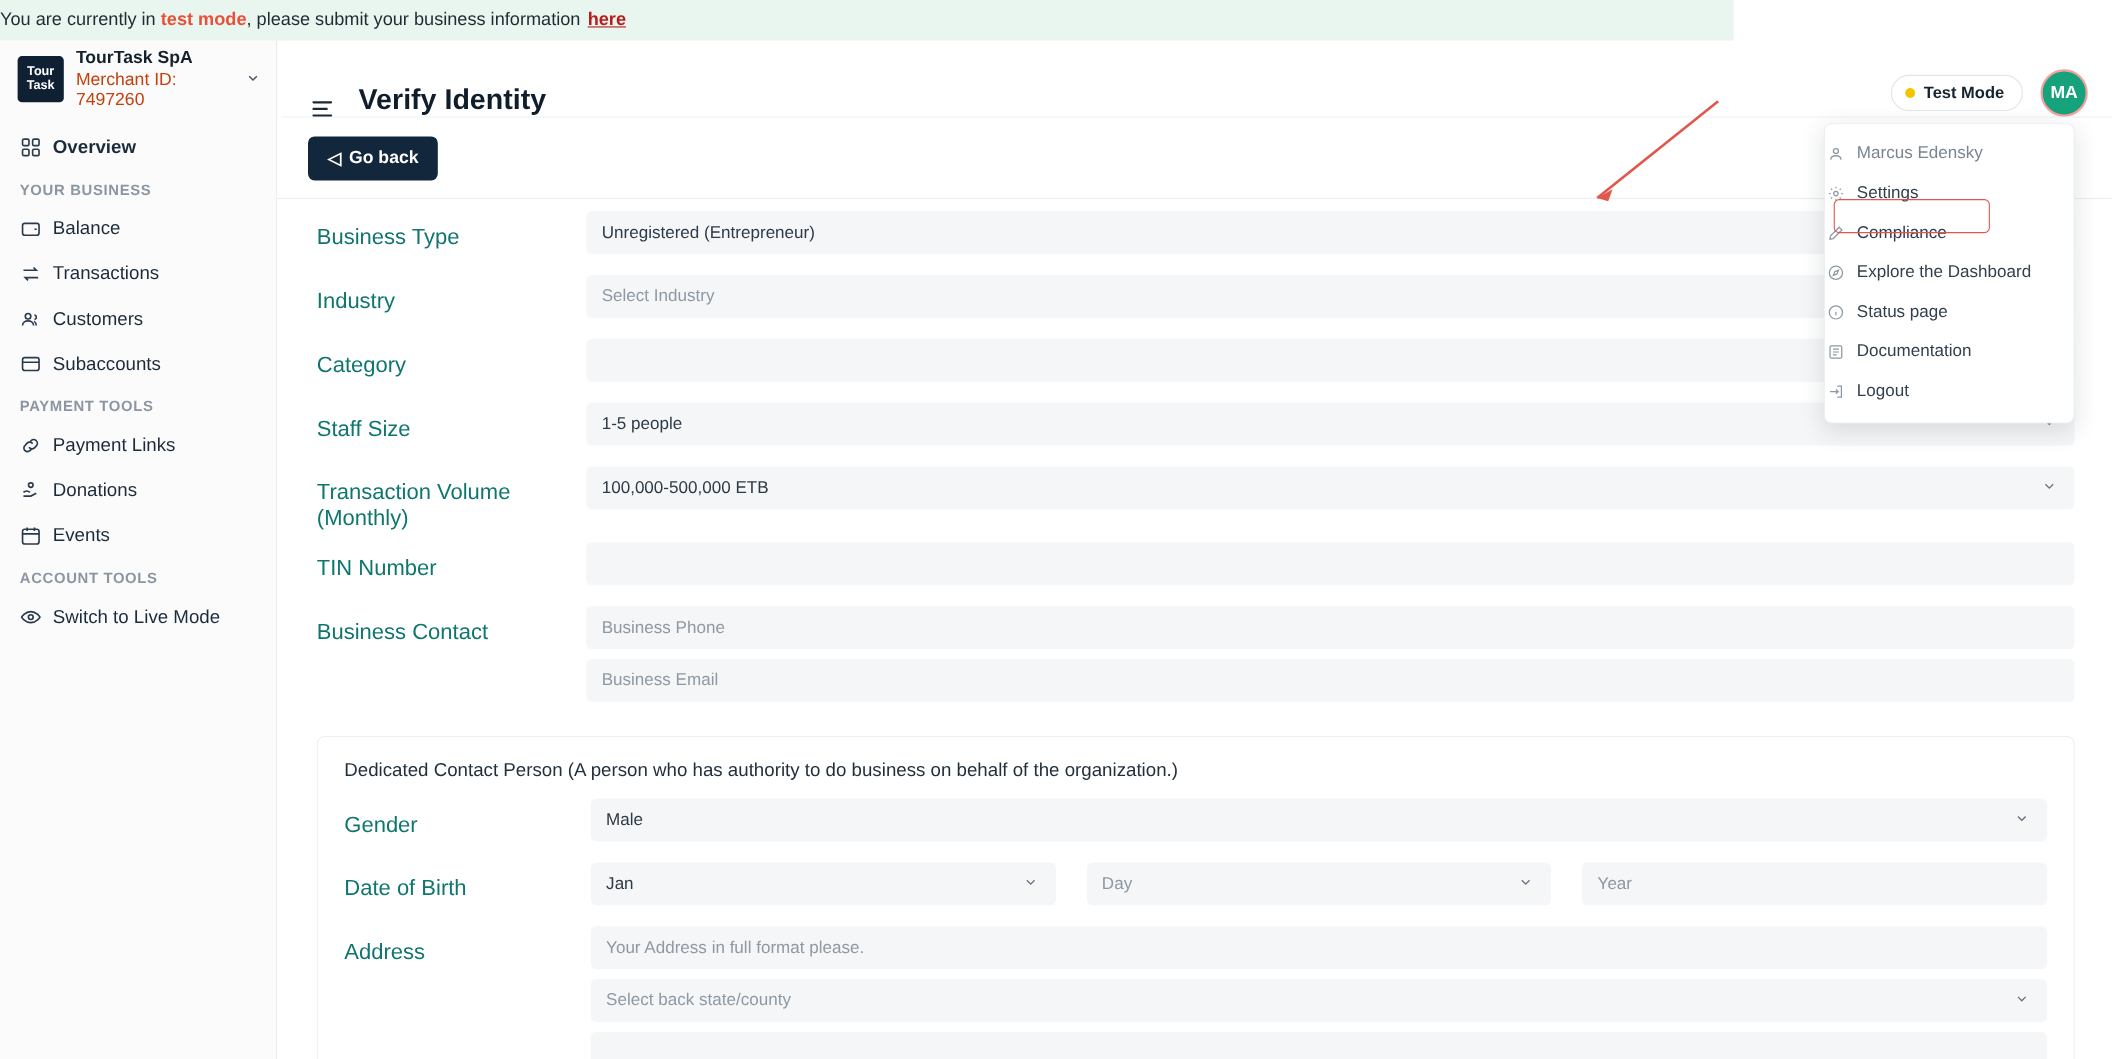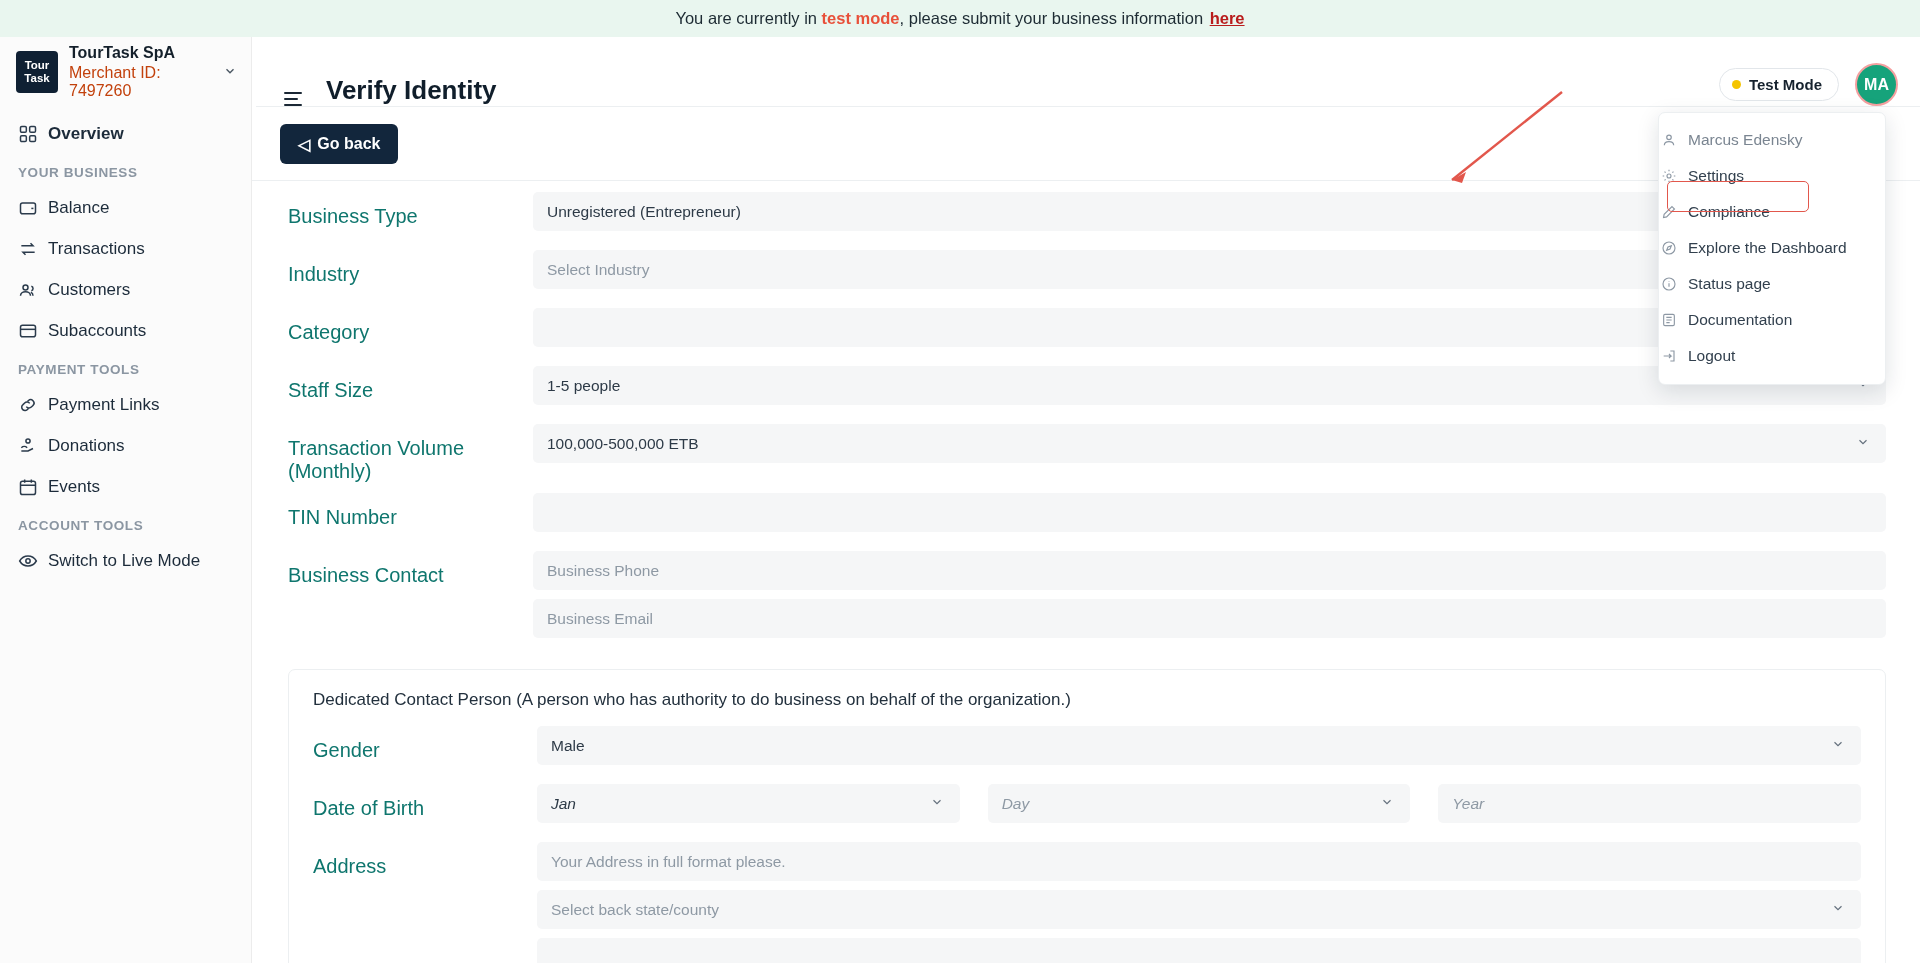--- a/index.html
+++ b/index.html
@@ -6,23 +6,23 @@
   html, body {
     width: 1920px; height: 963px;
     font-family: "Liberation Sans", sans-serif;
     background: #ffffff;
     overflow: hidden;
   }
   body { position: relative; }
 
   
   .banner {
-    position: absolute; top: 0; left: 0; width: 1920px; height: 37px;
+    position: absolute; top: 0; left: 0; width: 1576px; height: 37px;
     background: #e9f6ef;
-    display: flex; align-items: center; justify-content: center;
+    display: flex; align-items: center; 
     font-size: 16.5px; color: #1d2b33;
   }
   .banner .mode { color: #e8503a; font-weight: 700; }
   .banner .here { color: #b91c1c; font-weight: 700; text-decoration: underline; margin-left: 2px; }
   .banner span { white-space: pre; }
 
   
   .sidebar {
     position: absolute; top: 37px; left: 0; width: 252px; height: 926px;
     background: #fbfbfb; border-right: 1px solid #ececec;
@@ -131,21 +131,21 @@
   }
 
   .card {
     margin: 22px 34px 0 36px; border: 1px solid #eceff1; border-radius: 7px;
     padding: 20px 24px 24px 24px;
   }
   .card-title { font-size: 17px; color: #22303d; margin-bottom: 16px; }
   .card .row { padding: 0; }
   .card .lbl { width: 224px; }
   .inline { display: flex; gap: 28px; }
-  .inline .fld { flex: 1; font-style: italic; }
+  .inline .fld { flex: 1; }
 </style>
 </head>
 <body>
 
 <div class="banner">
   <span>You are currently in </span>
     <span class="mode">test mode</span>
     <span>, please submit your business information </span>
     <a class="here" href="#">here</a>
 </div>

